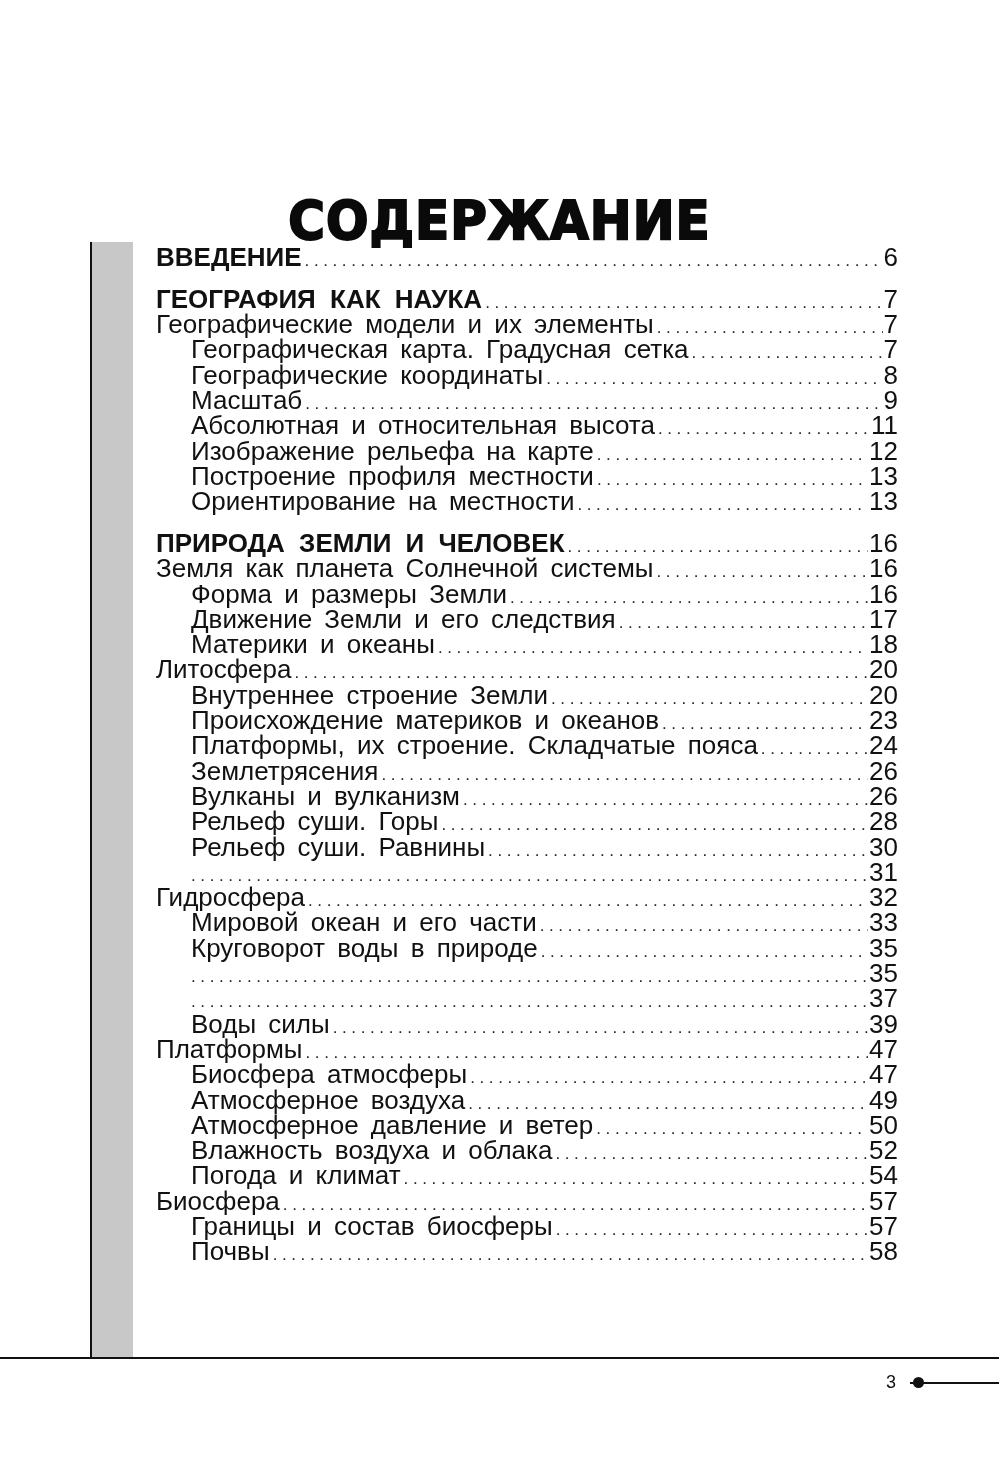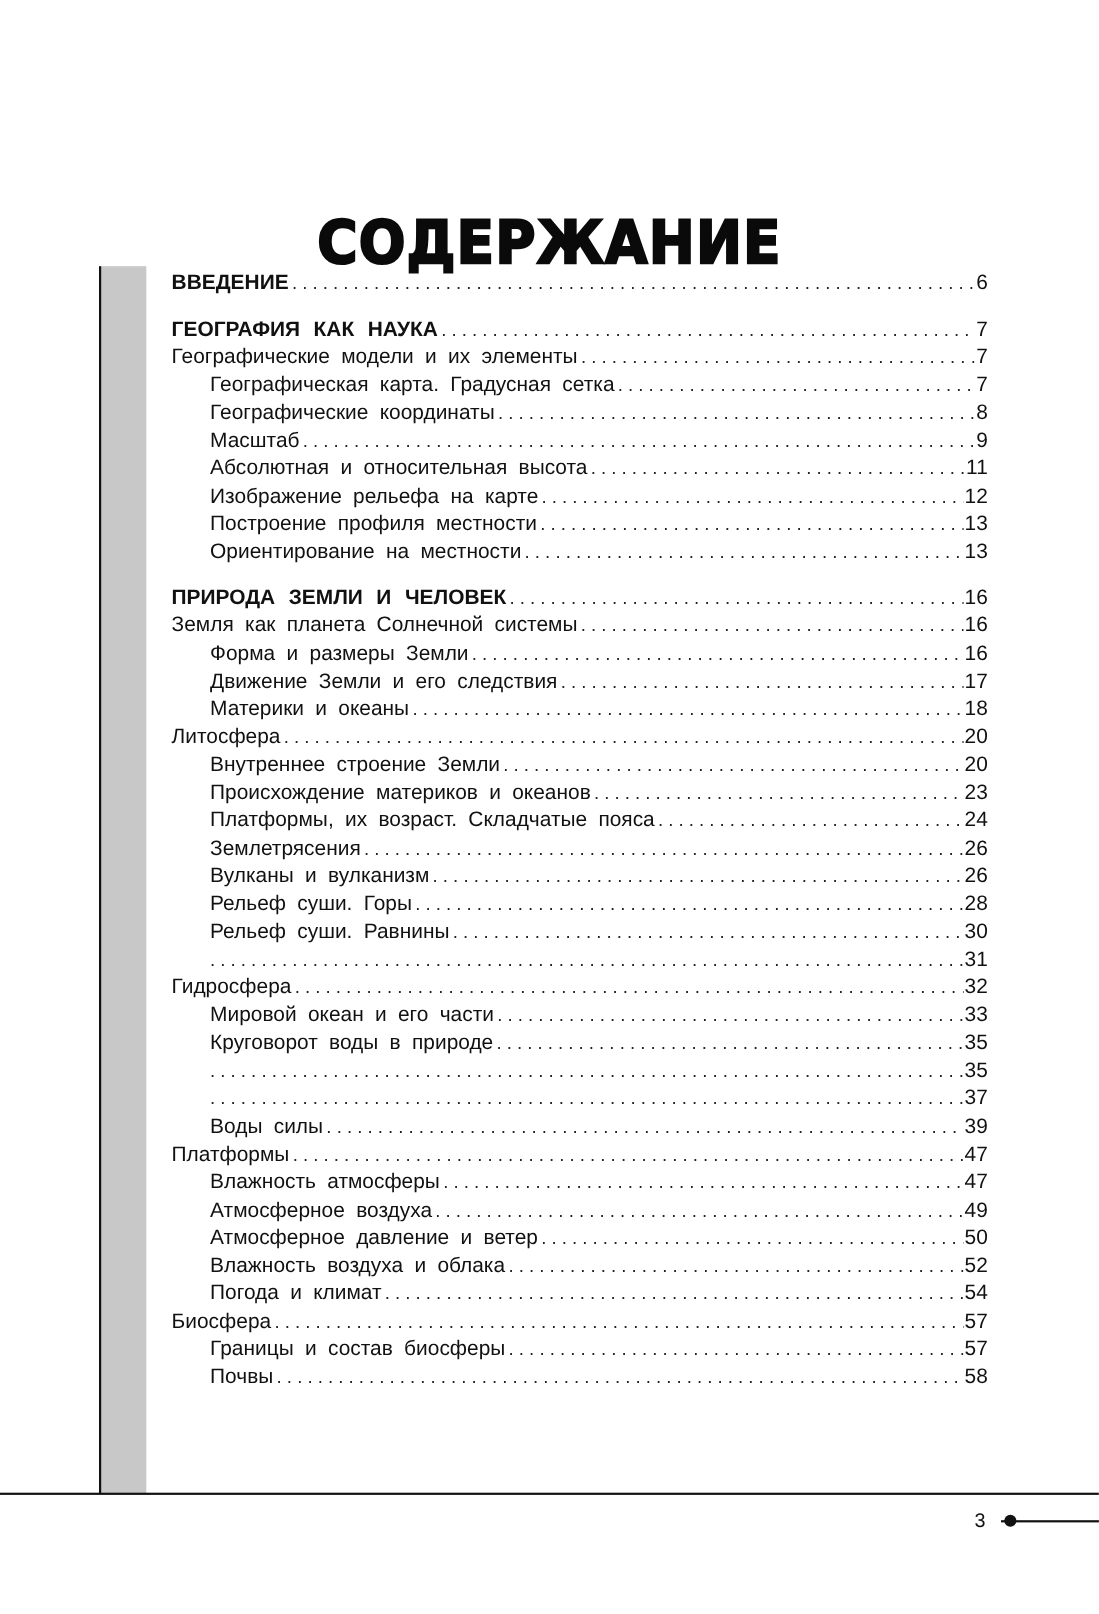--- a/index.html
+++ b/index.html
@@ -15,21 +15,21 @@
   }
   .side-bar {
     position: absolute; left: 90px; top: 242px; width: 43px; height: 1116px;
     background: #c8c8c8; border-left: 2px solid #111; box-sizing: border-box;
   }
   .rule {
     position: absolute; left: 0; top: 1357px; width: 999px; height: 2px; background: #111;
   }
   .toc { position: absolute; left: 156px; top: 245px; width: 742px; }
   .row {
-    position: relative; height: 25.3px; line-height: 25.3px; font-size: 19px;
+    position: relative; height: 25.3px; line-height: 25.3px; font-size: 26px;
     display: flex; align-items: baseline; white-space: nowrap;
   }
   .row.gap { margin-top: 16.5px; }
   .row.lvl2 { padding-left: 35px; }
   .row .label { flex: 0 0 auto; word-spacing: 5px; padding-right: 3px; }
   .row.bold .label { font-weight: bold; word-spacing: 7px; }
   .row .dots {
     flex: 1 1 auto; overflow: hidden; letter-spacing: 4.6px; color: #222; font-size: 17px;
   }
   .row .dots::before {
@@ -143,21 +143,21 @@
       <span class="label">Внутреннее строение Земли</span>
       <span class="dots"></span>
       <span class="page">20</span>
     </div>
     <div class="row lvl2">
       <span class="label">Происхождение материков и океанов</span>
       <span class="dots"></span>
       <span class="page">23</span>
     </div>
     <div class="row lvl2">
-      <span class="label">Платформы, их возраст. Складчатые пояса</span>
+      <span class="label">Платформы, их строение. Складчатые пояса</span>
       <span class="dots"></span>
       <span class="page">24</span>
     </div>
     <div class="row lvl2">
       <span class="label">Землетрясения</span>
       <span class="dots"></span>
       <span class="page">26</span>
     </div>
     <div class="row lvl2">
       <span class="label">Вулканы и вулканизм</span>
@@ -205,21 +205,21 @@
       <span class="label">Воды силы</span>
       <span class="dots"></span>
       <span class="page">39</span>
     </div>
     <div class="row">
       <span class="label">Платформы</span>
       <span class="dots"></span>
       <span class="page">47</span>
     </div>
     <div class="row lvl2">
-      <span class="label">Влажность атмосферы</span>
+      <span class="label">Биосфера атмосферы</span>
       <span class="dots"></span>
       <span class="page">47</span>
     </div>
     <div class="row lvl2">
       <span class="label">Атмосферное воздуха</span>
       <span class="dots"></span>
       <span class="page">49</span>
     </div>
     <div class="row lvl2">
       <span class="label">Атмосферное давление и ветер</span>

